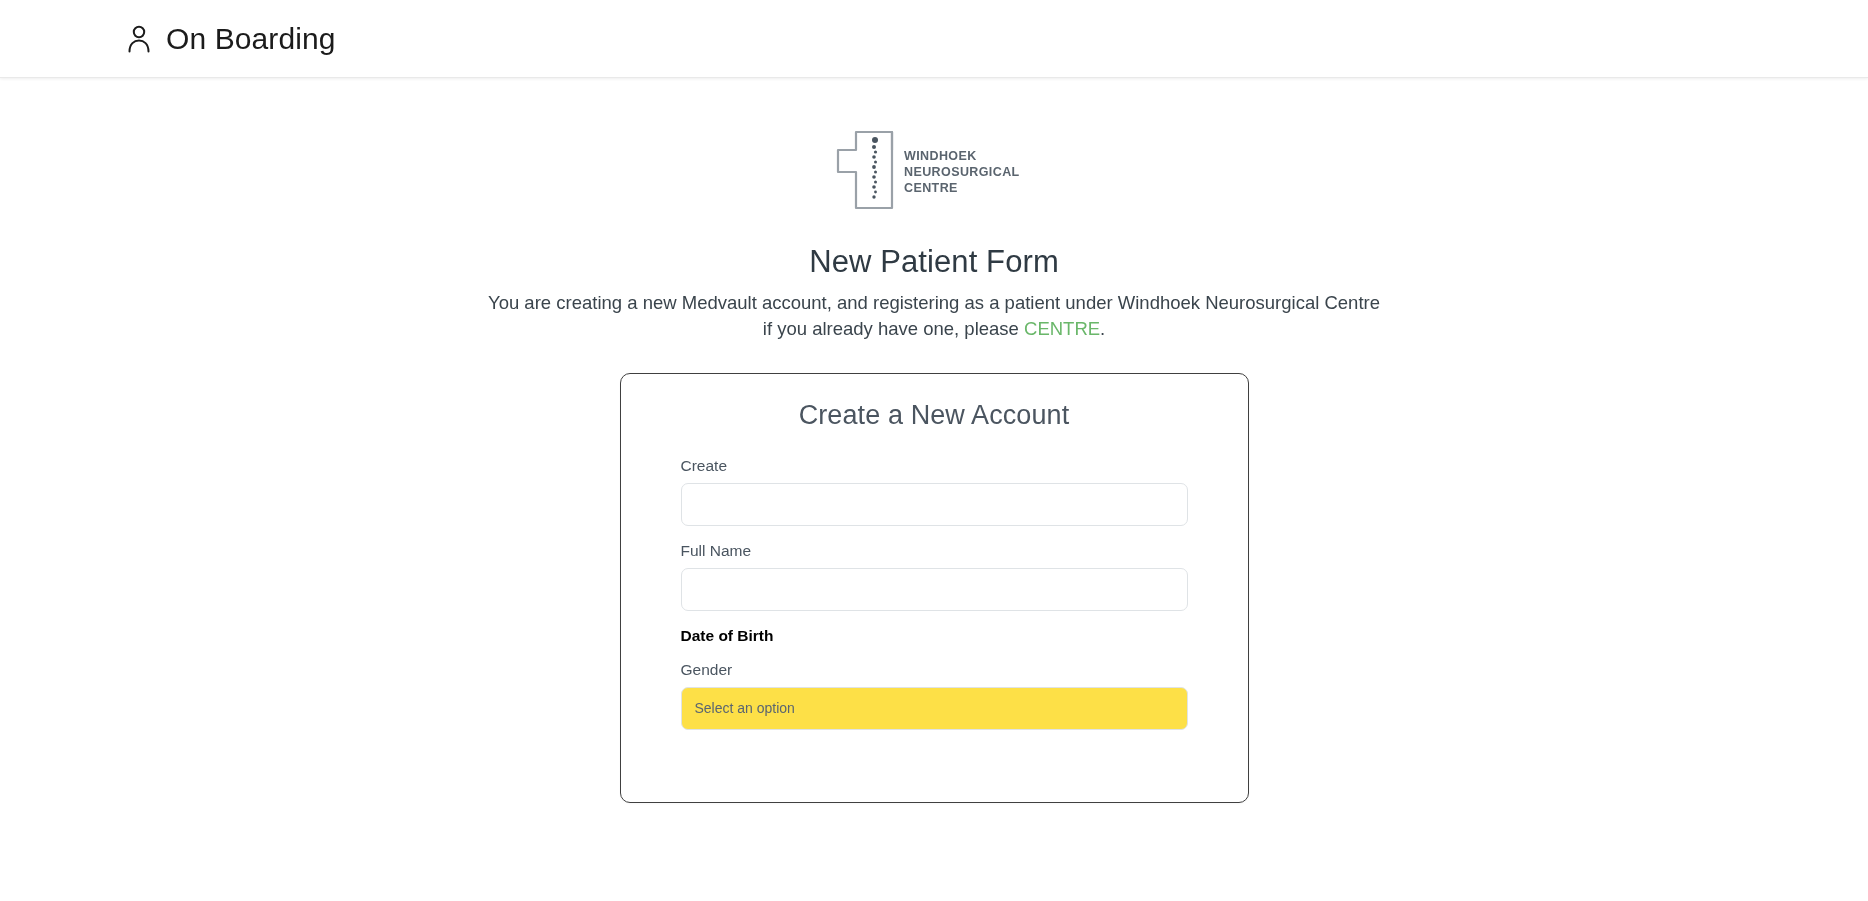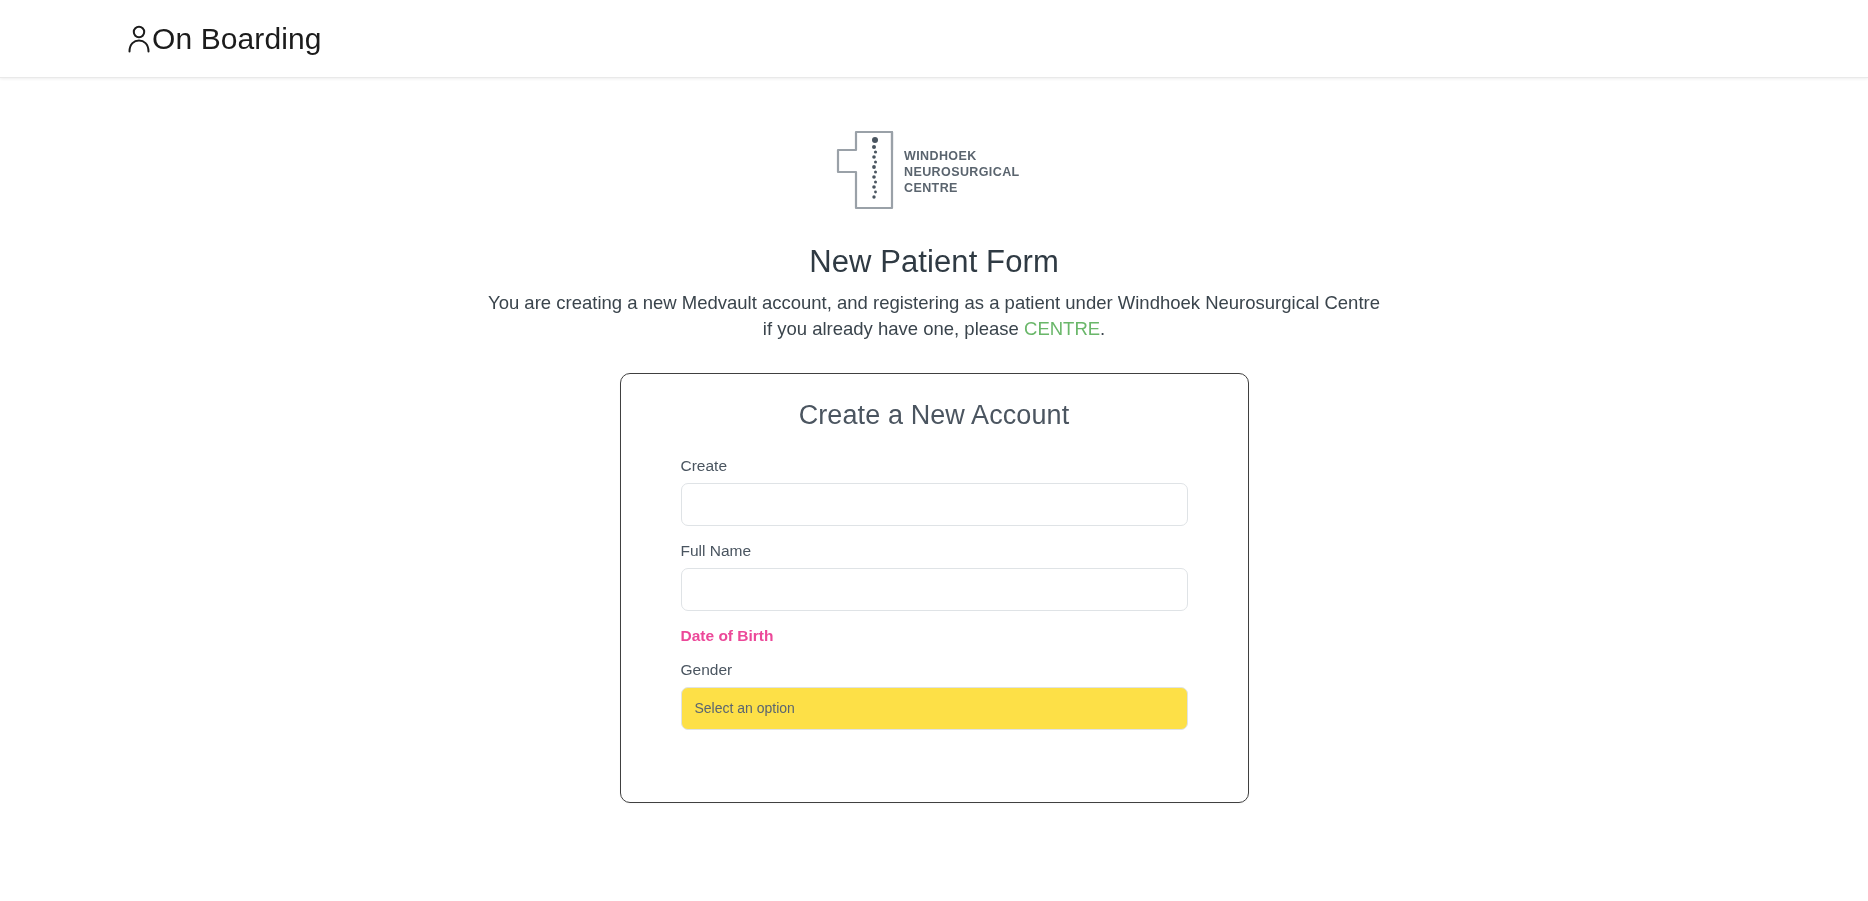--- a/index.html
+++ b/index.html
@@ -23,20 +23,21 @@
     box-shadow: 0 1px 3px rgba(0,0,0,0.07);
     display: flex;
     align-items: center;
     padding-left: 126px;
     position: relative;
     z-index: 5;
   }
   .topbar-inner {
     display: flex;
     align-items: center;
+    gap: 14px;
   }
   .person-icon {
     width: 26px;
     height: 30px;
     display: block;
   }
   .topbar-title {
     font-size: 30px;
     color: #1b1b1b;
     font-weight: 400;
@@ -110,21 +111,21 @@
   }
 
   .field { margin-bottom: 16px; }
   .field-label {
     display: block;
     font-size: 15.5px;
     color: #4a5560;
     margin-bottom: 8px;
     font-weight: 400;
   }
-  .field-label.bold { font-weight: 700; color: #ec4899; }
+  .field-label.bold { font-weight: 700; color: #000000; }
 
   .text-input {
     width: 100%;
     height: 43px;
     border: 1px solid #dfe3e6;
     border-radius: 7px;
     background: #ffffff;
     font-size: 17px;
     color: #1f2a33;
     padding: 0 13px;

